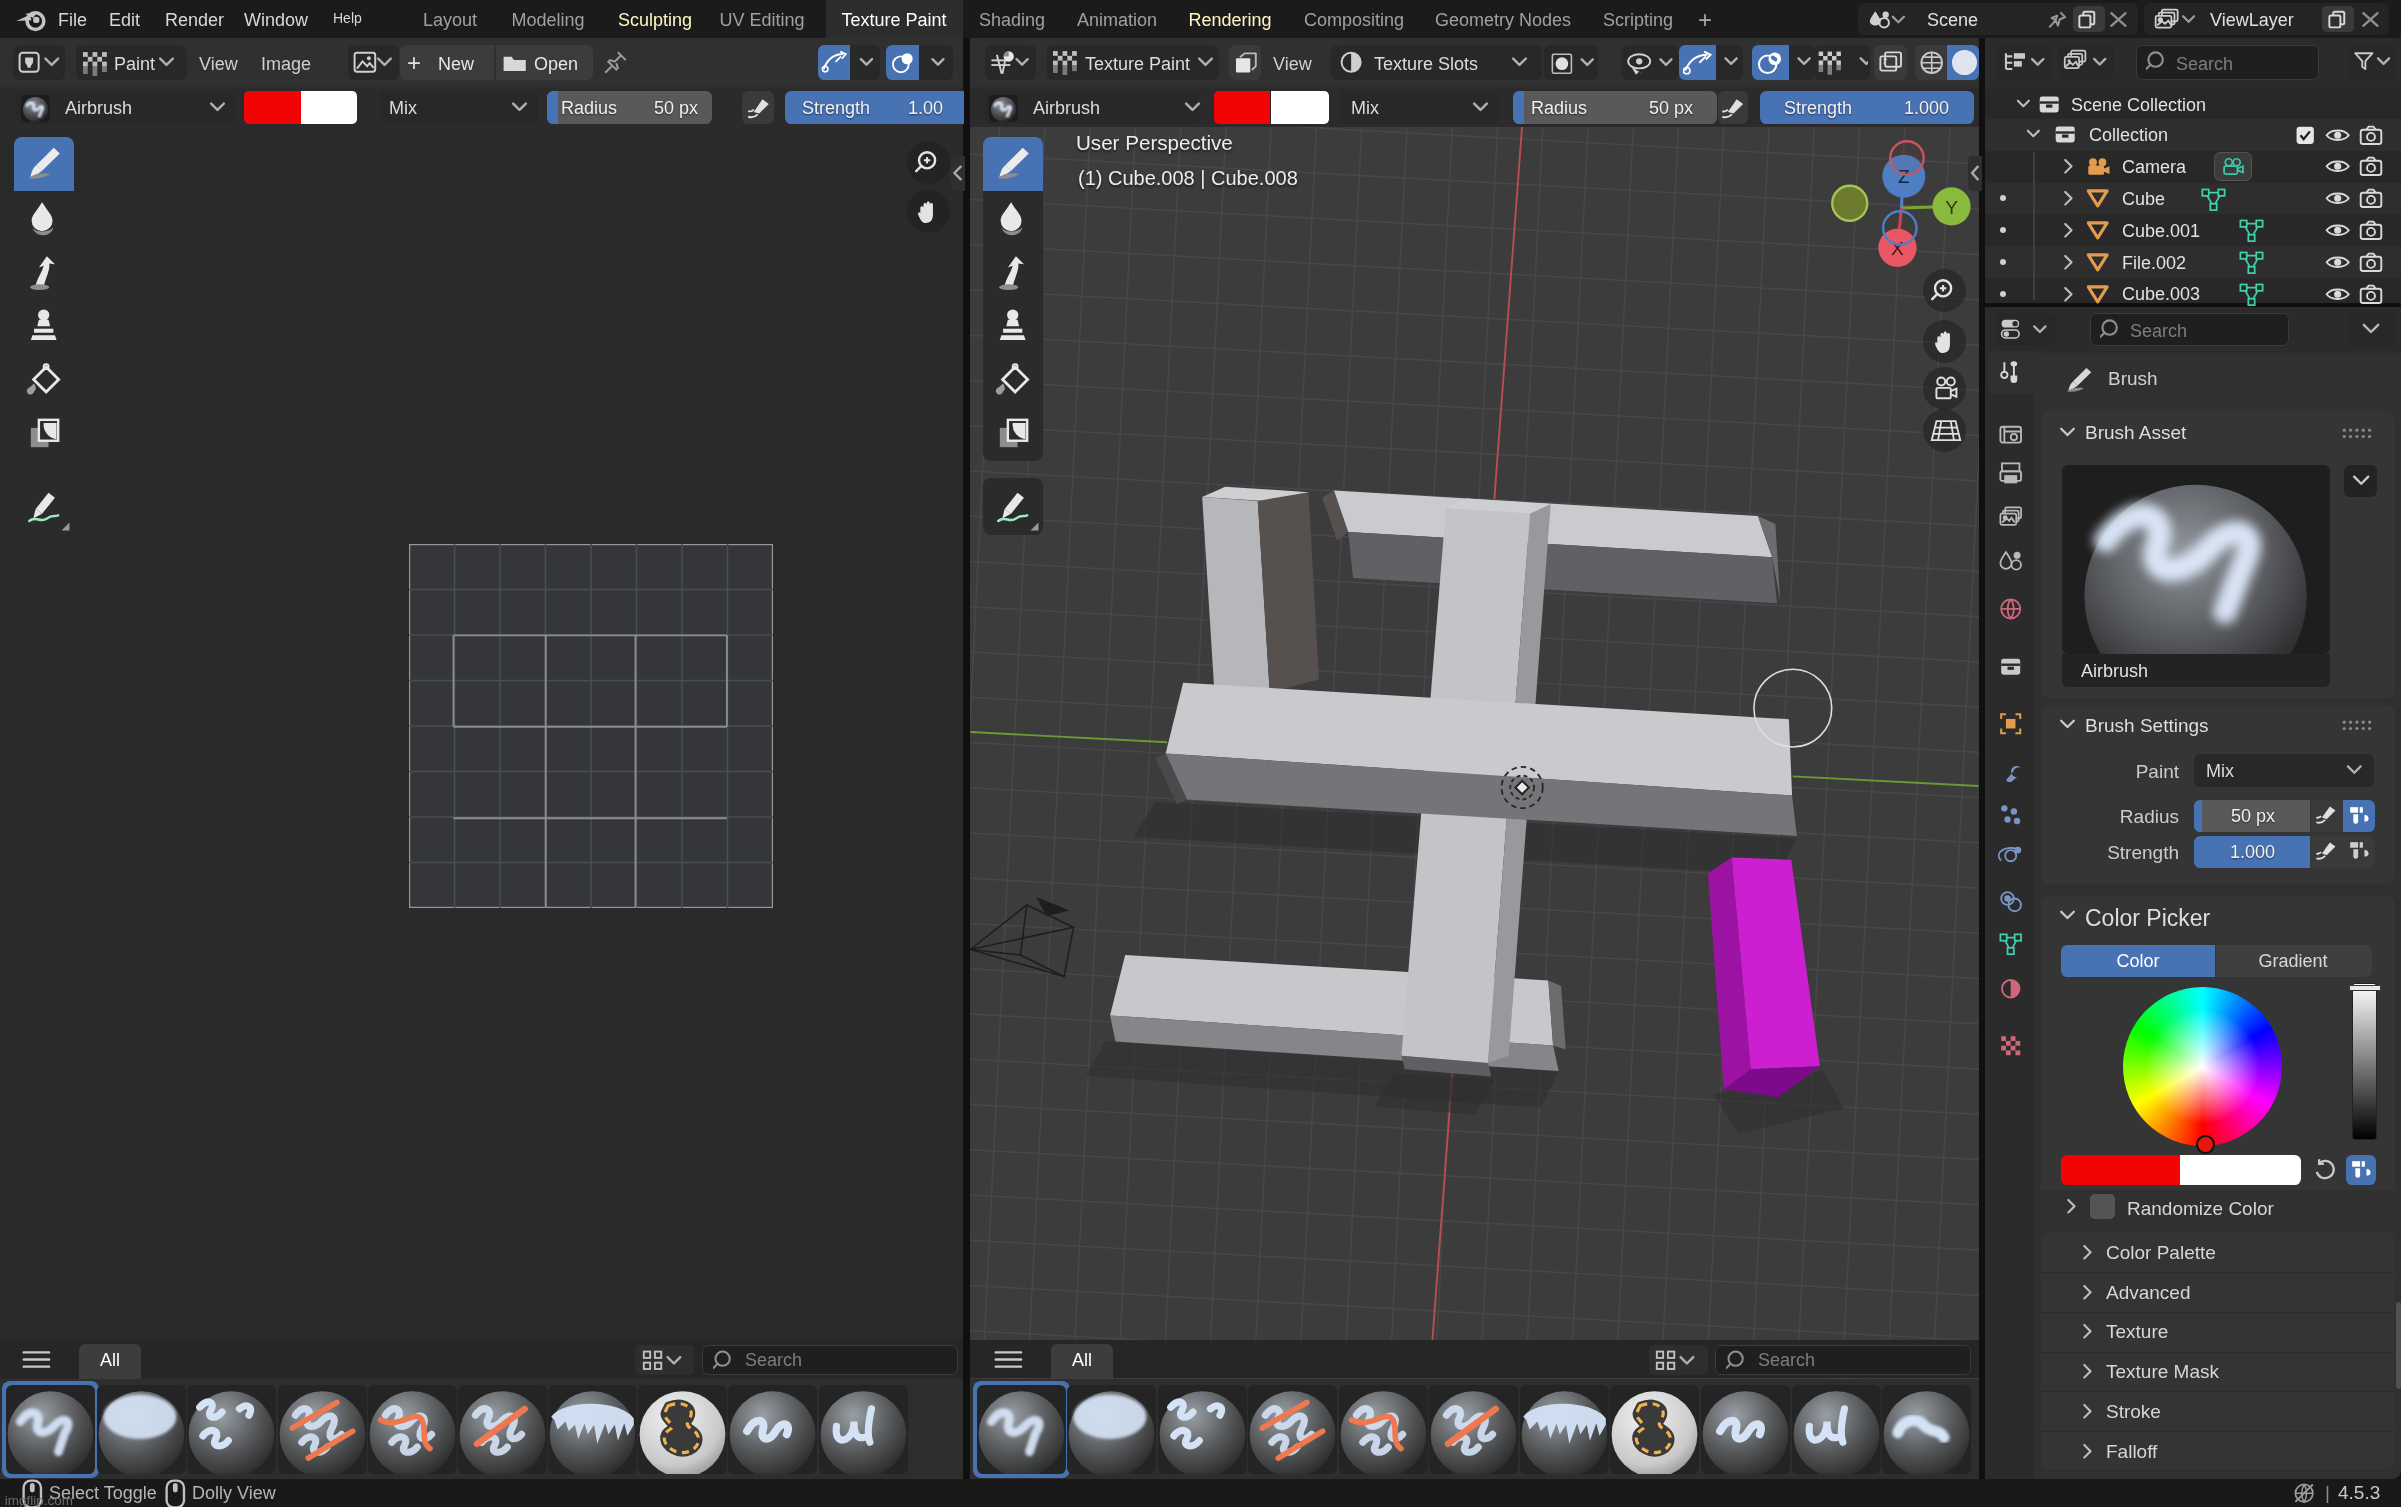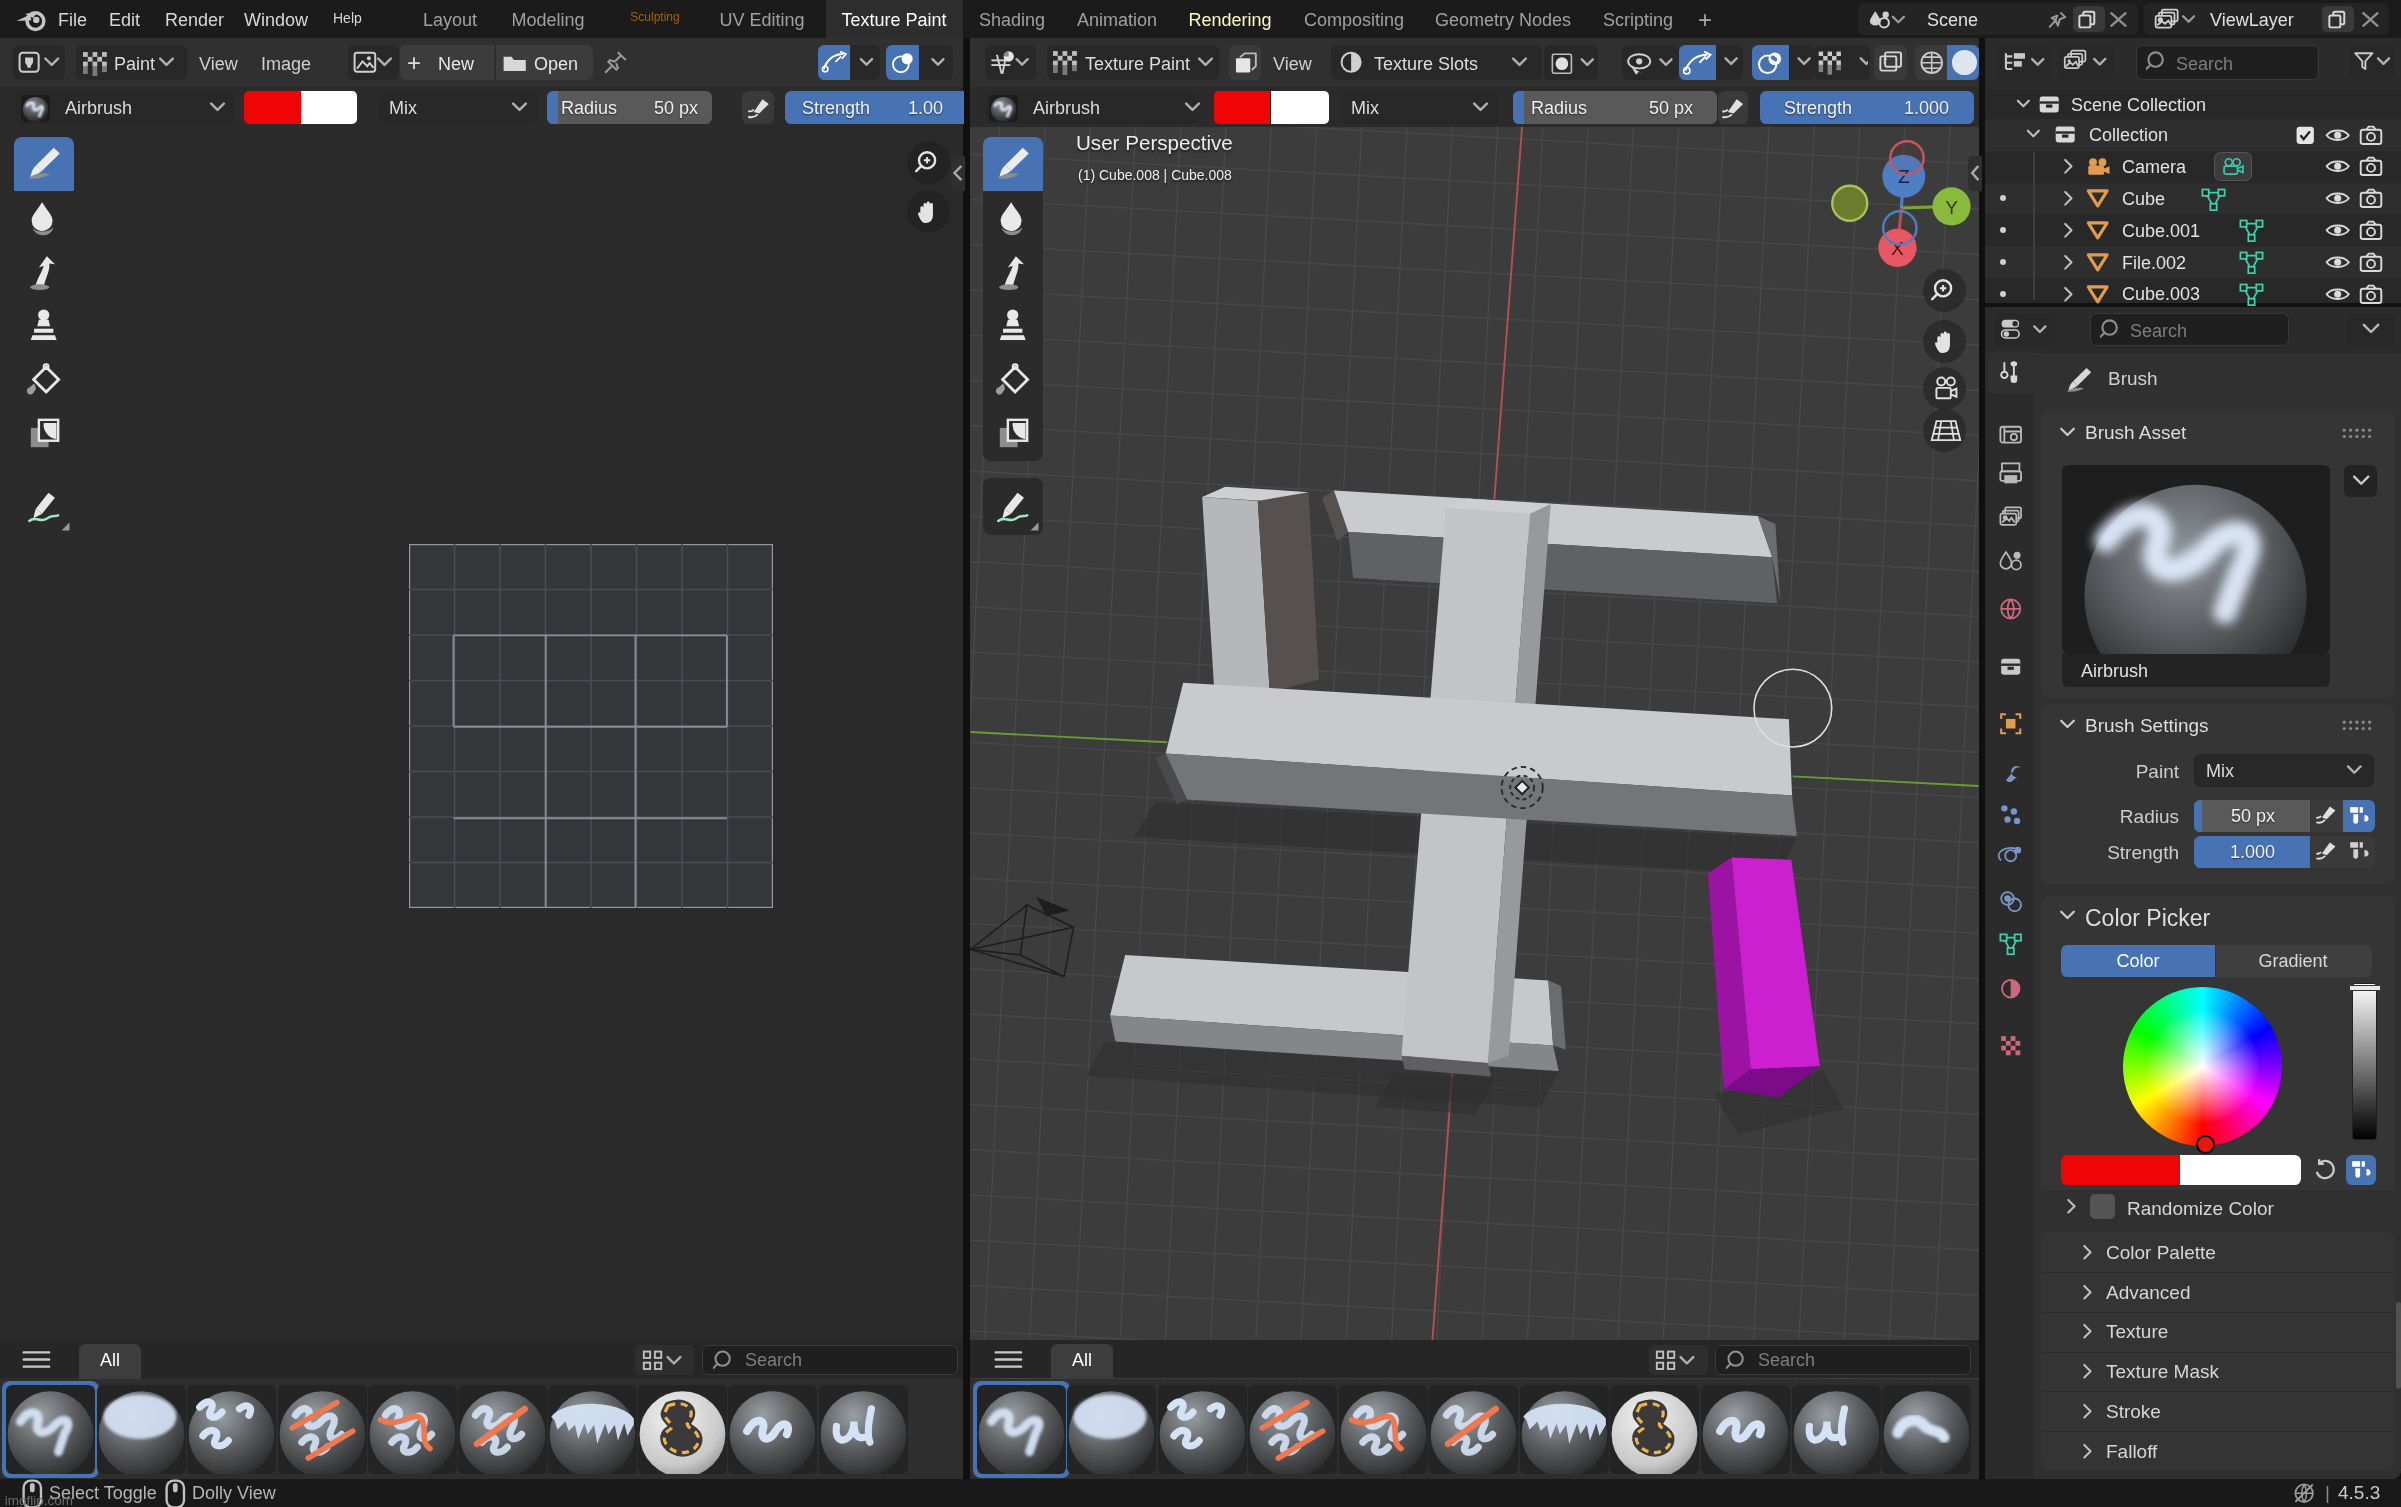--- a/index.html
+++ b/index.html
@@ -13,21 +13,21 @@
     </g>
   </svg>
 <div style="position:absolute;left:58px;top:9.5px;font-size:18px;color:#d8d8d8;font-weight:400;white-space:nowrap;">File</div>
 <div style="position:absolute;left:109px;top:9.5px;font-size:18px;color:#d8d8d8;font-weight:400;white-space:nowrap;">Edit</div>
 <div style="position:absolute;left:165px;top:9.5px;font-size:18px;color:#d8d8d8;font-weight:400;white-space:nowrap;">Render</div>
 <div style="position:absolute;left:244px;top:9.5px;font-size:18px;color:#d8d8d8;font-weight:400;white-space:nowrap;">Window</div>
 <div style="position:absolute;left:333px;top:9.5px;font-size:14px;color:#d8d8d8;font-weight:400;white-space:nowrap;">Help</div>
 <div style="position:absolute;left:826px;top:0px;width:137px;height:38px;background:#2d2d2d;border-radius:0;"></div>
 <div style="position:absolute;left:450px;top:9.5px;transform:translateX(-50%);font-size:18px;color:#a0a0a0;font-weight:400;white-space:nowrap;">Layout</div>
 <div style="position:absolute;left:548px;top:9.5px;transform:translateX(-50%);font-size:18px;color:#a0a0a0;font-weight:400;white-space:nowrap;">Modeling</div>
-<div style="position:absolute;left:655px;top:9.5px;transform:translateX(-50%);font-size:12px;color:#a16207;font-weight:400;white-space:nowrap;">Sculpting</div>
+<div style="position:absolute;left:655px;top:9.5px;transform:translateX(-50%);font-size:18px;color:#fef9c3;font-weight:400;white-space:nowrap;">Sculpting</div>
 <div style="position:absolute;left:762px;top:9.5px;transform:translateX(-50%);font-size:18px;color:#a0a0a0;font-weight:400;white-space:nowrap;">UV Editing</div>
 <div style="position:absolute;left:894px;top:9.5px;transform:translateX(-50%);font-size:18px;color:#ffffff;font-weight:400;white-space:nowrap;">Texture Paint</div>
 <div style="position:absolute;left:1012px;top:9.5px;transform:translateX(-50%);font-size:18px;color:#a0a0a0;font-weight:400;white-space:nowrap;">Shading</div>
 <div style="position:absolute;left:1117px;top:9.5px;transform:translateX(-50%);font-size:18px;color:#a0a0a0;font-weight:400;white-space:nowrap;">Animation</div>
 <div style="position:absolute;left:1230px;top:9.5px;transform:translateX(-50%);font-size:18px;color:#fef9c3;font-weight:400;white-space:nowrap;">Rendering</div>
 <div style="position:absolute;left:1354px;top:9.5px;transform:translateX(-50%);font-size:18px;color:#a0a0a0;font-weight:400;white-space:nowrap;">Compositing</div>
 <div style="position:absolute;left:1503px;top:9.5px;transform:translateX(-50%);font-size:18px;color:#a0a0a0;font-weight:400;white-space:nowrap;">Geometry Nodes</div>
 <div style="position:absolute;left:1638px;top:9.5px;transform:translateX(-50%);font-size:18px;color:#a0a0a0;font-weight:400;white-space:nowrap;">Scripting</div>
 <div style="position:absolute;left:1698px;top:6.4px;font-size:24px;color:#a8a8a8;font-weight:400;white-space:nowrap;">+</div>
 <div style="position:absolute;left:1858px;top:3.2px;width:280px;height:32px;background:#242424;border-radius:6.4px;"></div>
@@ -701,21 +701,21 @@
 <div style="position:absolute;left:1649px;top:98px;font-size:18px;color:#f0f0f0;font-weight:400;white-space:nowrap;text-shadow:0 0.8px 1.6px #0008;">50 px</div>
 <div style="position:absolute;left:1718px;top:91px;width:30px;height:33px;background:#3a3a3a;border-radius:6.4px;"></div>
 <svg style="position:absolute;left:1719px;top:96px;" width="29" height="24" viewBox="0 0 36 30">
     <path d="M22,4 L30,10 L18,22 L11,20 Z" fill="#e0e0e0"></path>
     <path d="M4,26 a12,12 0 0,0 12,-3 M4,19 a7,7 0 0,0 7,-2" stroke="#e0e0e0" stroke-width="2.4" fill="none"></path>
   </svg>
 <div style="position:absolute;left:1760px;top:91px;width:214px;height:33px;background:#4772b3;border-radius:6.4px;"></div>
 <div style="position:absolute;left:1784px;top:98px;font-size:18px;color:#f2f2f2;font-weight:400;white-space:nowrap;text-shadow:0 0.8px 1.6px #0008;">Strength</div>
 <div style="position:absolute;left:1904px;top:98px;font-size:18px;color:#f2f2f2;font-weight:400;white-space:nowrap;text-shadow:0 0.8px 1.6px #0008;">1.000</div>
 <div style="position:absolute;left:1076px;top:131px;font-size:20.6px;color:#ededed;font-weight:400;white-space:nowrap;text-shadow:0 1.6px 2.4px #00000088;">User Perspective</div>
-<div style="position:absolute;left:1078px;top:167px;font-size:14px;color:#ededed;font-weight:400;white-space:nowrap;text-shadow:0 1.6px 2.4px #00000088;">(1) Cube.008 | Cube.008</div>
+<div style="position:absolute;left:1078px;top:167px;font-size:20px;color:#ededed;font-weight:400;white-space:nowrap;text-shadow:0 1.6px 2.4px #00000088;">(1) Cube.008 | Cube.008</div>
 <div style="position:absolute;left:983px;top:137px;width:60px;height:54px;background:#4772b3;border-radius:8px 8px 0 0;box-sizing:border-box;"></div>
 <svg style="position:absolute;left:995px;top:145px" width="37" height="37" viewBox="0 0 46 46">
     <g transform="translate(0,0) scale(1.0)">
       <path d="M34.5,3.5 L42,10.5 L20,32 L13,25 Z" fill="#ececec"></path>
       <path d="M13,25 L20,32 C16,36 9,37.5 5.5,40.5 C6.5,35 8,29.5 13,25 Z" fill="#ececec"></path>
       <path d="M3,41 C10,36 20,34 30,36 C24,40 12,43.5 3,41 Z" fill="#8d8d8d"></path>
     </g>
   </svg>
 <div style="position:absolute;left:983px;top:191px;width:60px;height:54px;background:#2b2b2b;box-sizing:border-box;"></div>
 <svg style="position:absolute;left:995px;top:199px" width="37" height="37" viewBox="0 0 46 46">

